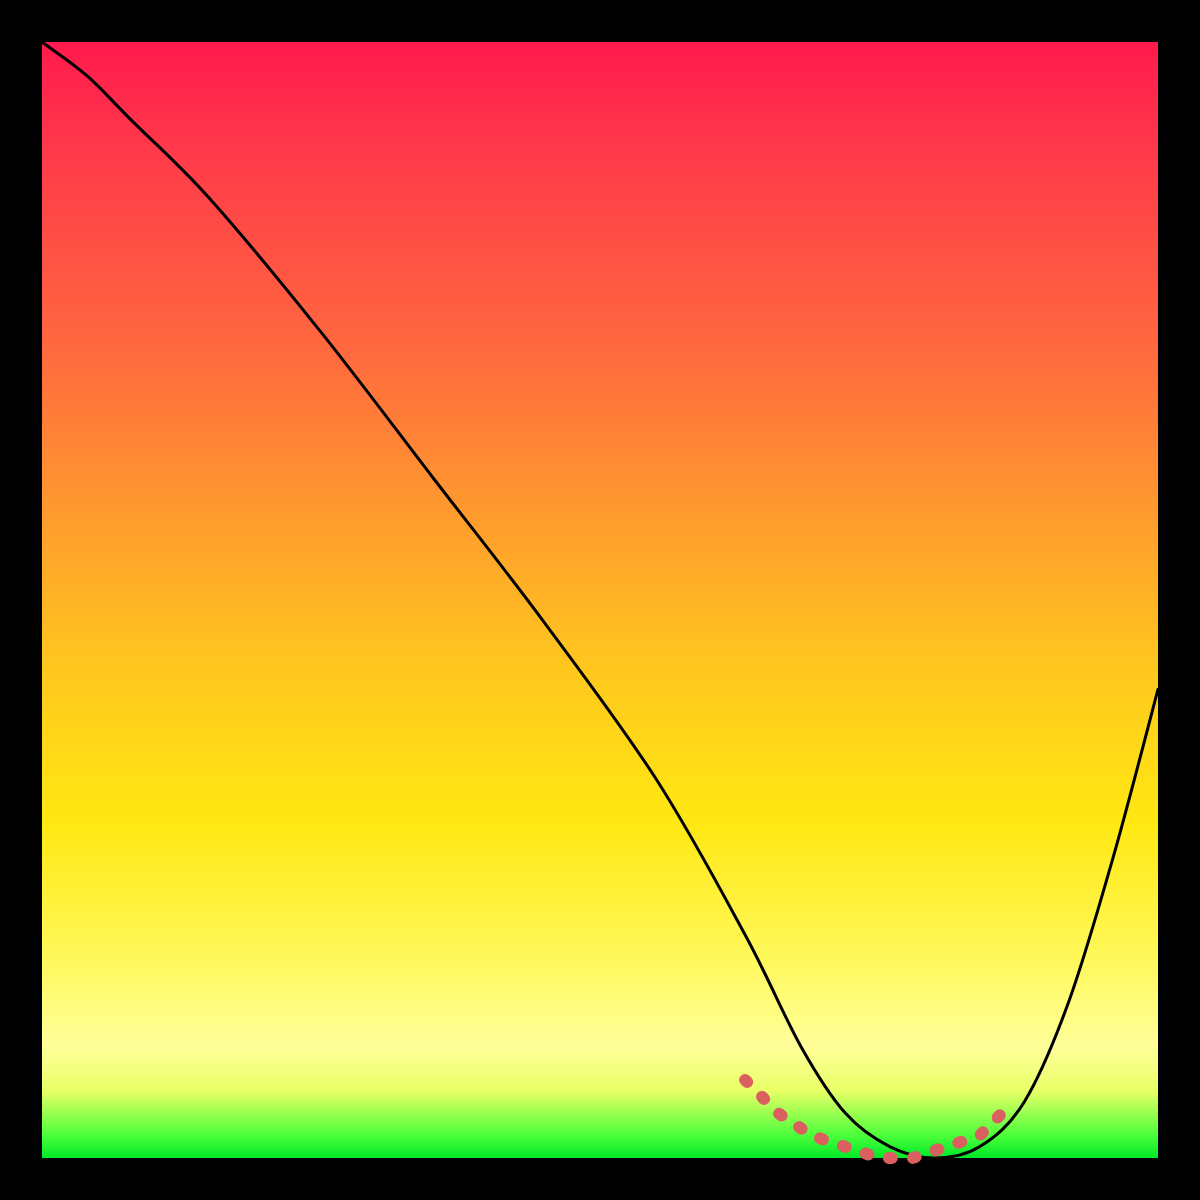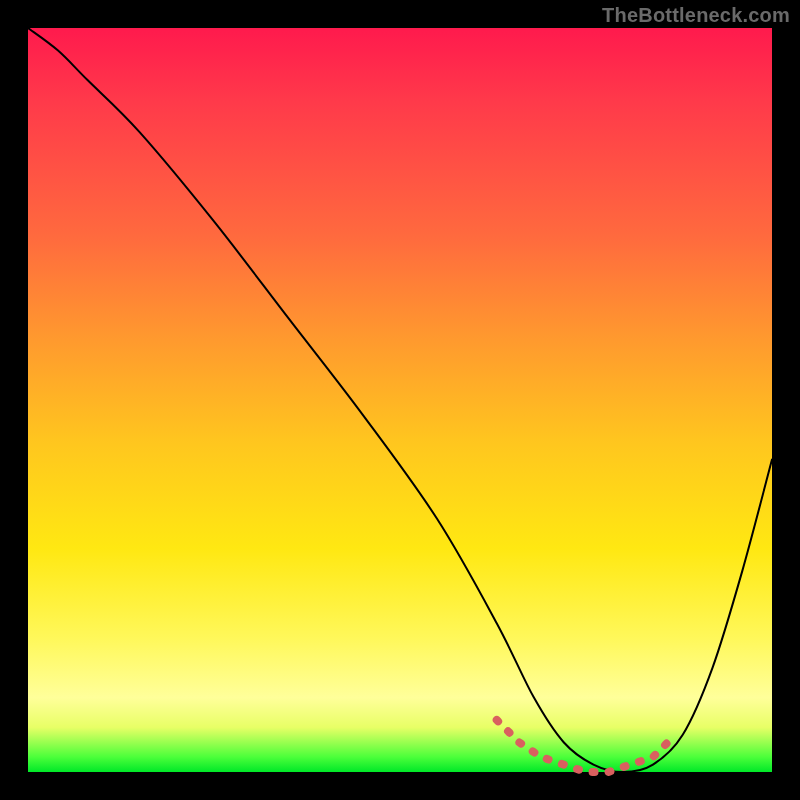--- a/index.html
+++ b/index.html
@@ -74,21 +74,20 @@
     font-weight: 600;
     color: #6a6a6a;
     letter-spacing: 0.2px;
     user-select: none;
   }
 </style>
 </head>
 <body>
 
 <div class="frame">
-  <div class="watermark">TheBottleneck.com</div>
 
   <div class="plot-area">
     <div class="gradient-bg"></div>
 
     <svg class="curve-svg" viewBox="0 0 744 744" preserveAspectRatio="none">
       <path id="curve" class="curve-path" d="M 0 0 C 4.96 3.720000000000008, 19.840000000000003 13.640000000000063, 29.76 22.32000000000005 C 39.68 31.000000000000036, 45.88 38.43999999999994, 59.52 52.07999999999993 C 73.16 65.71999999999991, 90.52 80.59999999999995, 111.6 104.15999999999997 C 132.68 127.71999999999998, 161.2 162.44000000000005, 186 193.44000000000005 C 210.8 224.44000000000005, 235.59999999999997 257.92, 260.4 290.16 C 285.2 322.40000000000003, 310 353.4, 334.8 386.88 C 359.6 420.36, 386.88000000000005 456.31999999999994, 409.20000000000005 491.03999999999996 C 431.52000000000004 525.76, 452.6 565.44, 468.72 595.2 C 484.84000000000003 624.96, 494.76000000000005 649.76, 505.92 669.6 C 517.08 689.44, 525.76 703.08, 535.68 714.24 C 545.5999999999999 725.4, 555.52 731.5999999999999, 565.44 736.56 C 575.3600000000001 741.52, 585.2800000000001 744, 595.2 744 C 605.12 744, 615.04 742.76, 624.9599999999999 736.56 C 634.8799999999999 730.3599999999999, 644.8 722.92, 654.72 706.8 C 664.6400000000001 690.68, 674.5600000000001 667.12, 684.48 639.84 C 694.4 612.5600000000001, 704.32 577.84, 714.24 543.12 C 724.16 508.4, 739.04 450.12, 744 431.52000000000004"></path>
       <path id="markers" class="marker-path" d="M 468.72 691.92 L 491.04 714.24 L 513.36 729.12 L 535.68 736.56 L 558 744 L 580.32 744 L 602.64 736.56 L 624.9599999999999 729.12 L 639.84 714.24" stroke="#d9605f"></path>
     </svg>
   </div>
 </div>

